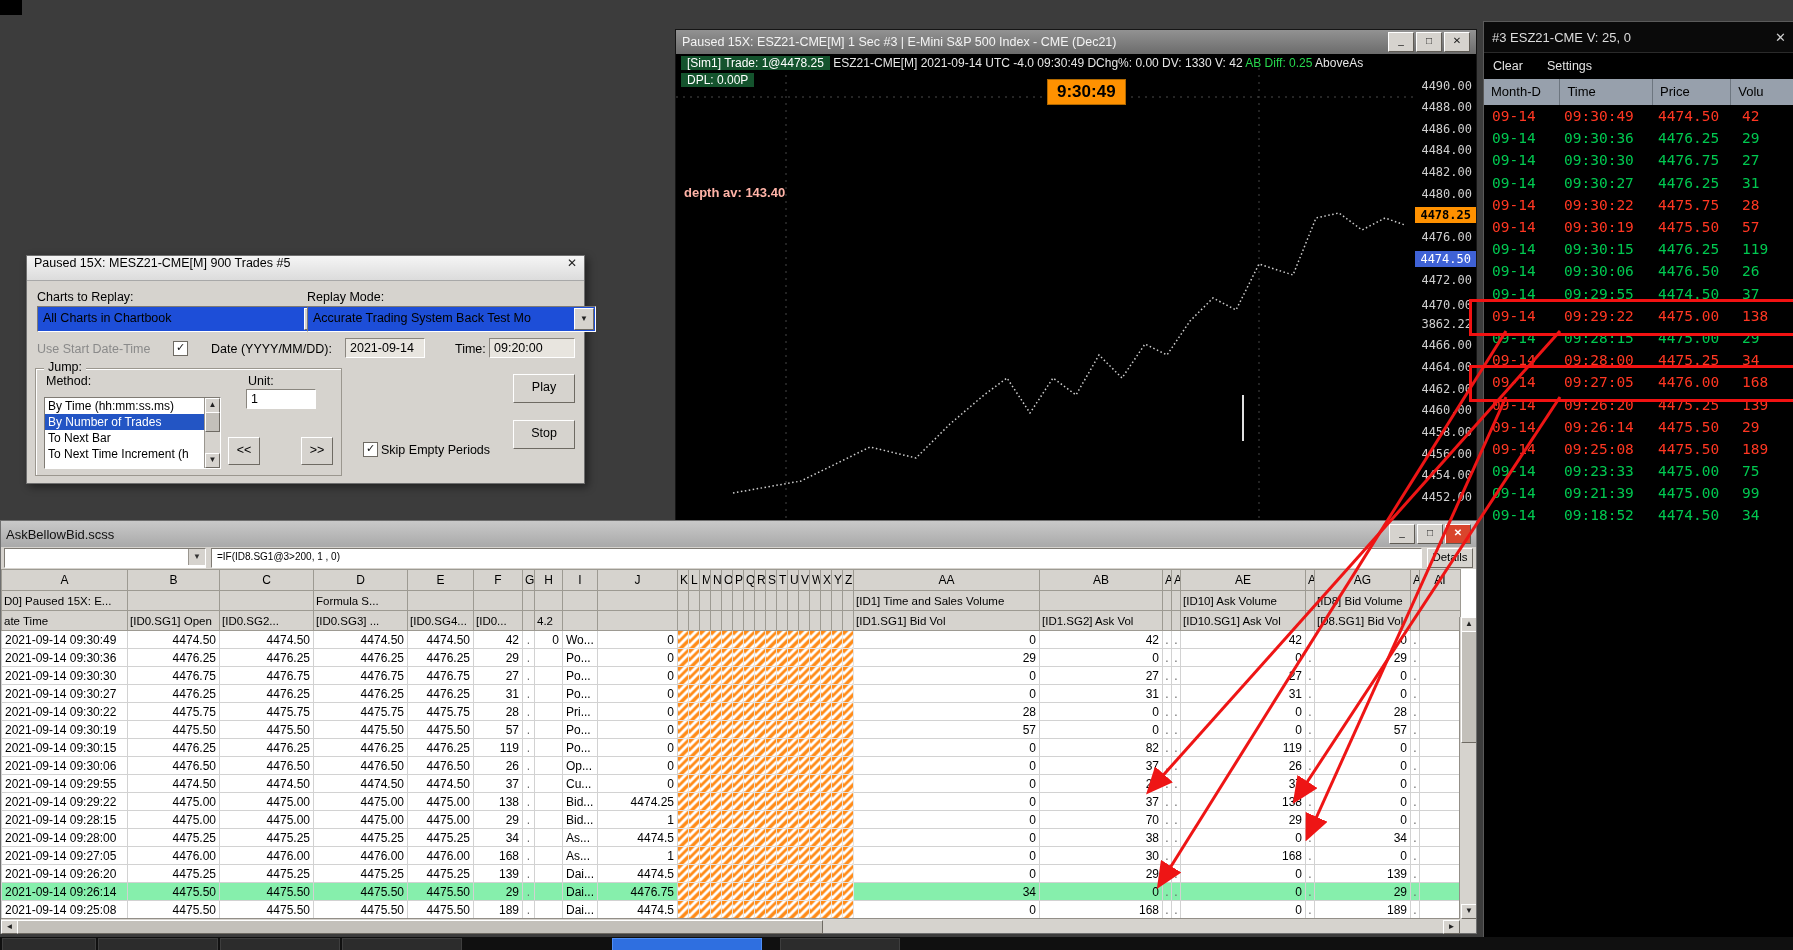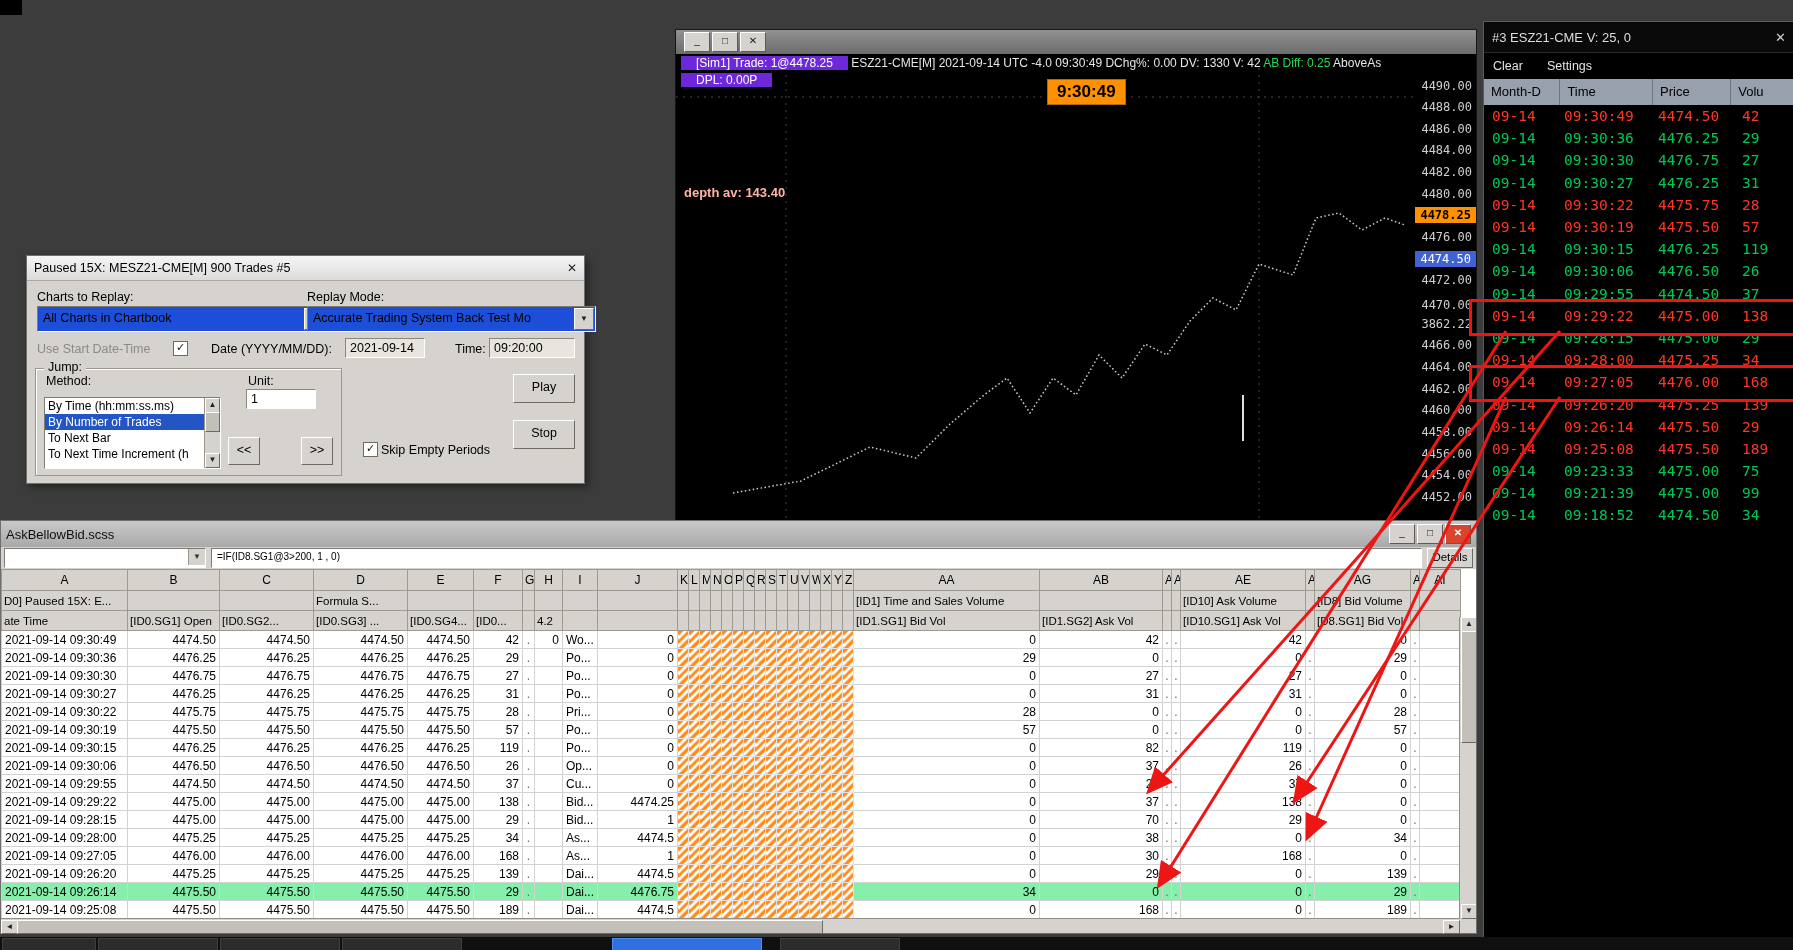--- a/index.html
+++ b/index.html
@@ -9,21 +9,21 @@
 .wbtn.close-red{background:#d9452c;color:#fff;font-weight:bold}
 #corner-black{position:absolute;left:0;top:0;width:22px;height:15px;background:#000}
 
 
 #chart-win{left:675px;top:29px;width:800px;height:491px;background:#000;border:1px solid #151515;z-index:1}
 #chart-title{height:24px;background:linear-gradient(#929292,#6c6c6c);display:flex;align-items:center;padding:0 6px;font-size:12.5px;color:#f3f3f3;white-space:nowrap;overflow:hidden}
 #chart-title .t{flex:1 1 auto;overflow:hidden}
 #chart-body{position:relative;width:100%;height:467px;background:#000;overflow:hidden}
 .info-line{position:absolute;left:5px;top:2px;font-size:12px;color:#e6e6e6;white-space:nowrap;z-index:3}
 .info-line2{top:19px}
-.seg-blue{background:#6d28d9;color:#fff;padding:0 15px}
+.seg-blue{background:#14532d;color:#fff;padding:0 6px}
 .seg-green{color:#27d84e}
 #clock{position:absolute;left:371px;top:25px;background:#ff9100;border:1px solid #b06800;color:#000;font-weight:bold;font-size:17px;padding:2px 9px;z-index:3}
 #depth{position:absolute;left:8px;top:131px;color:#ffb3a7;font-size:13px;font-weight:bold;z-index:3}
 #price-scale .price-label{position:absolute;right:4px;height:16px;line-height:16px;font-size:12px;color:#cfcfcf;font-family:"DejaVu Sans Mono",monospace;z-index:2}
 #price-scale .price-label.orange{background:#ff9100;color:#000;right:0;padding:0 5px;font-weight:bold}
 #price-scale .price-label.blue{background:#3f62d6;color:#fff;right:0;padding:0 5px}
 .chart-svg{position:absolute;left:0;top:0;z-index:1}
 
 
 #tns-win{left:1483px;top:21px;width:310px;height:929px;background:#000;border:1px solid #5a5a5a;z-index:4}
@@ -66,21 +66,21 @@
 #sheet-table tr.hl td:not(.flag){background:#86efac}
 .sb{position:absolute;background:#d6d3ce}
 .sb-btn{position:absolute;background:#d6d3ce;border:1px solid;border-color:#fff #6e6a63 #6e6a63 #fff;font-size:8px;text-align:center;color:#222;line-height:12px}
 .sb-thumb{position:absolute;background:#c3c0ba;border:1px solid;border-color:#fff #6e6a63 #6e6a63 #fff}
 #vsb{right:0;top:48px;bottom:14px;width:16px;border-left:1px solid #938f88}
 #hsb{left:0;right:16px;bottom:0;height:14px;border-top:1px solid #938f88}
 #sb-corner{right:0;bottom:0;width:16px;height:14px}
 
 
 #dlg{left:26px;top:255px;width:557px;height:227px;background:#d6d3ce;border:1px solid #6f6f6f;z-index:5;font-size:12.5px;color:#000;box-shadow:3px 3px 8px rgba(0,0,0,.45)}
-#dlg-title{height:24px;background:linear-gradient(#f5f5f5,#dcdcdc);border-bottom:1px solid #a8a8a8;display:flex;align-items:center;padding:0 7px;font-size:12.5px}
+#dlg-title{height:24px;background:linear-gradient(#f5f5f5,#dcdcdc);border-bottom:1px solid #a8a8a8;display:flex;padding:0 7px;font-size:12.5px}
 #dlg-close{margin-left:auto;font-size:12px;color:#222}
 .lbl{position:absolute;white-space:nowrap;font-size:12.5px}
 .lbl.gray{color:#8a8a8a}
 .combo{position:absolute;height:24px;background:#1d4ed8;border:1px solid;border-color:#7f7b74 #fff #fff #7f7b74;line-height:22px;padding:0 20px 0 5px;white-space:nowrap;overflow:hidden;font-size:12.5px}
 .combo .combo-arrow{position:absolute;right:1px;top:1px;width:18px;height:20px;background:#d6d3ce;border:1px solid;border-color:#fff #6e6a63 #6e6a63 #fff;text-align:center;font-size:8px;line-height:19px;color:#222}
 .field{position:absolute;background:#e8e5df;border:1px solid;border-color:#8a867f #fff #fff #8a867f;padding:2px 4px;white-space:nowrap;font-size:12.5px}
 .groupbox{position:absolute;border:1px solid #9b978f;box-shadow:inset 1px 1px 0 #fff}
 .glabel{position:absolute;top:-9px;left:8px;background:#d6d3ce;padding:0 4px;font-size:12.5px}
 .btn{position:absolute;background:#d6d3ce;border:1px solid;border-color:#fff #6e6a63 #6e6a63 #fff;text-align:center;color:#000;font-size:12.5px}
 .checkbox{position:absolute;width:13px;height:13px;background:#fff;border:1px solid #6e6a63;font-size:11px;line-height:11px;text-align:center;color:#111}
@@ -97,20 +97,21 @@
 .tb-item{position:absolute;top:1px;height:11px;background:#2c2c2c;border:1px solid #3e3e3e}
 .tb-item.active{background:#2f6fe0;border-color:#4f8ef5}
 </style>
 </head>
 <body>
 
 <div id="corner-black"></div>
 
 <div class="win" id="chart-win">
   <div id="chart-title">
+    <span class="t">Paused 15X: ESZ21-CME[M]  1 Sec   #3 | E-Mini S&amp;P 500 Index - CME (Dec21)</span>
     <span class="wbtn">_</span>
     <span class="wbtn">□</span>
     <span class="wbtn">✕</span>
   </div>
   <div id="chart-body">
     <svg class="chart-svg" width="800" height="467">
       <line x1="110" y1="14" x2="110" y2="467" stroke="#474747" stroke-dasharray="2 5"></line>
       <line x1="583" y1="14" x2="583" y2="467" stroke="#474747" stroke-dasharray="2 5"></line>
       <line x1="0" y1="43" x2="737" y2="43" stroke="#4a4a4a" stroke-dasharray="2 5"></line>
       <polyline id="path-line" fill="none" stroke="#cfcfcf" stroke-width="1.5" stroke-dasharray="1.5 2.5" points="57,439 125,427 194,393 240,404 274,370 308,341 331,324 354,359 377,324 400,341 423,301 446,324 469,290 491,301 514,267 537,244 560,256 583,210 617,221 640,164 663,159 686,176 709,164 729,171"></polyline>

